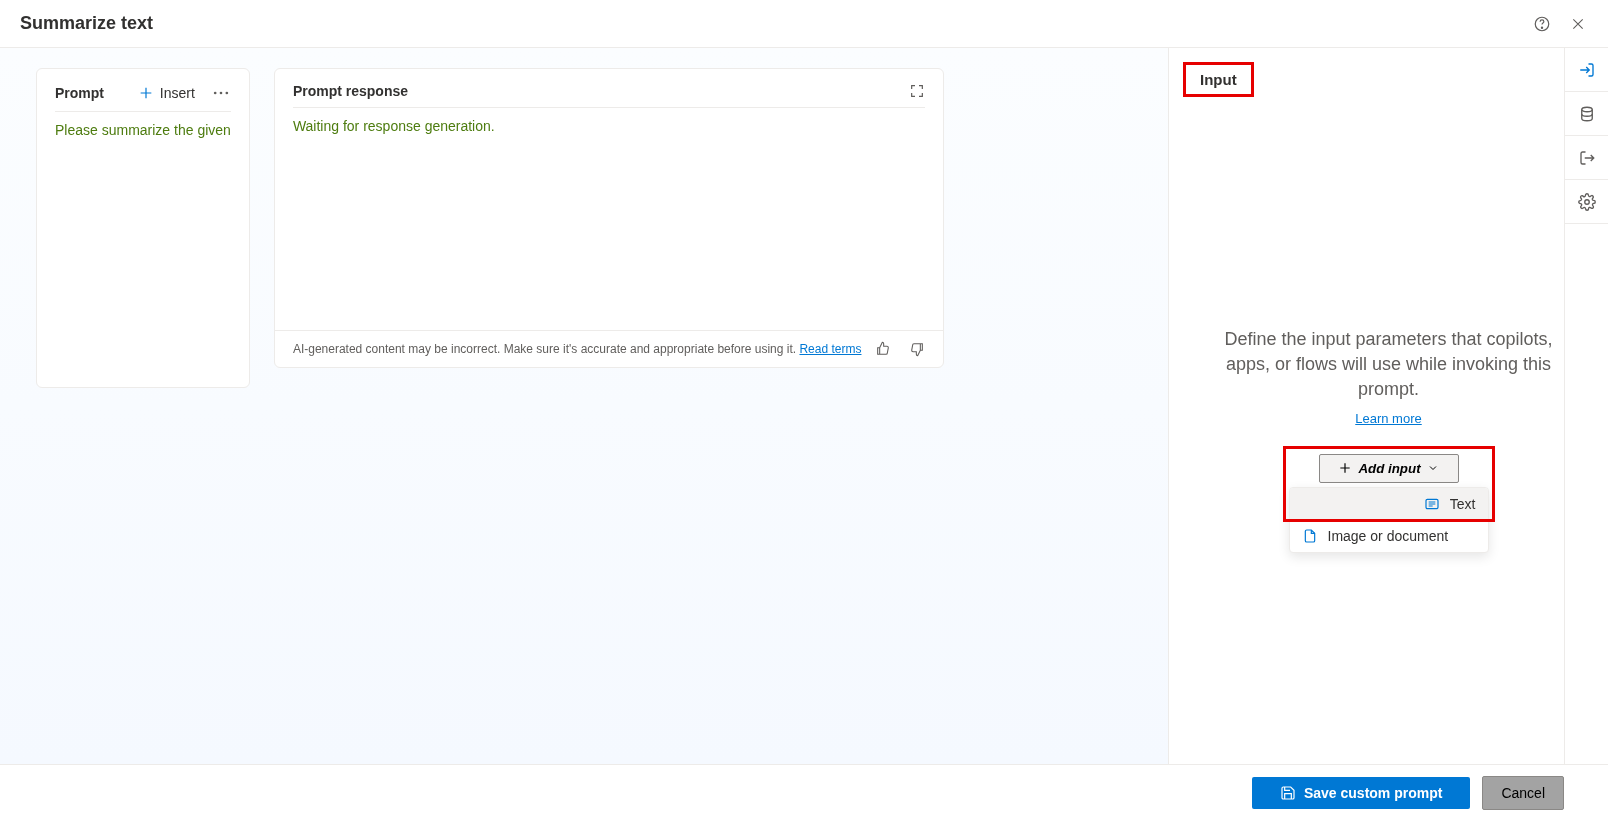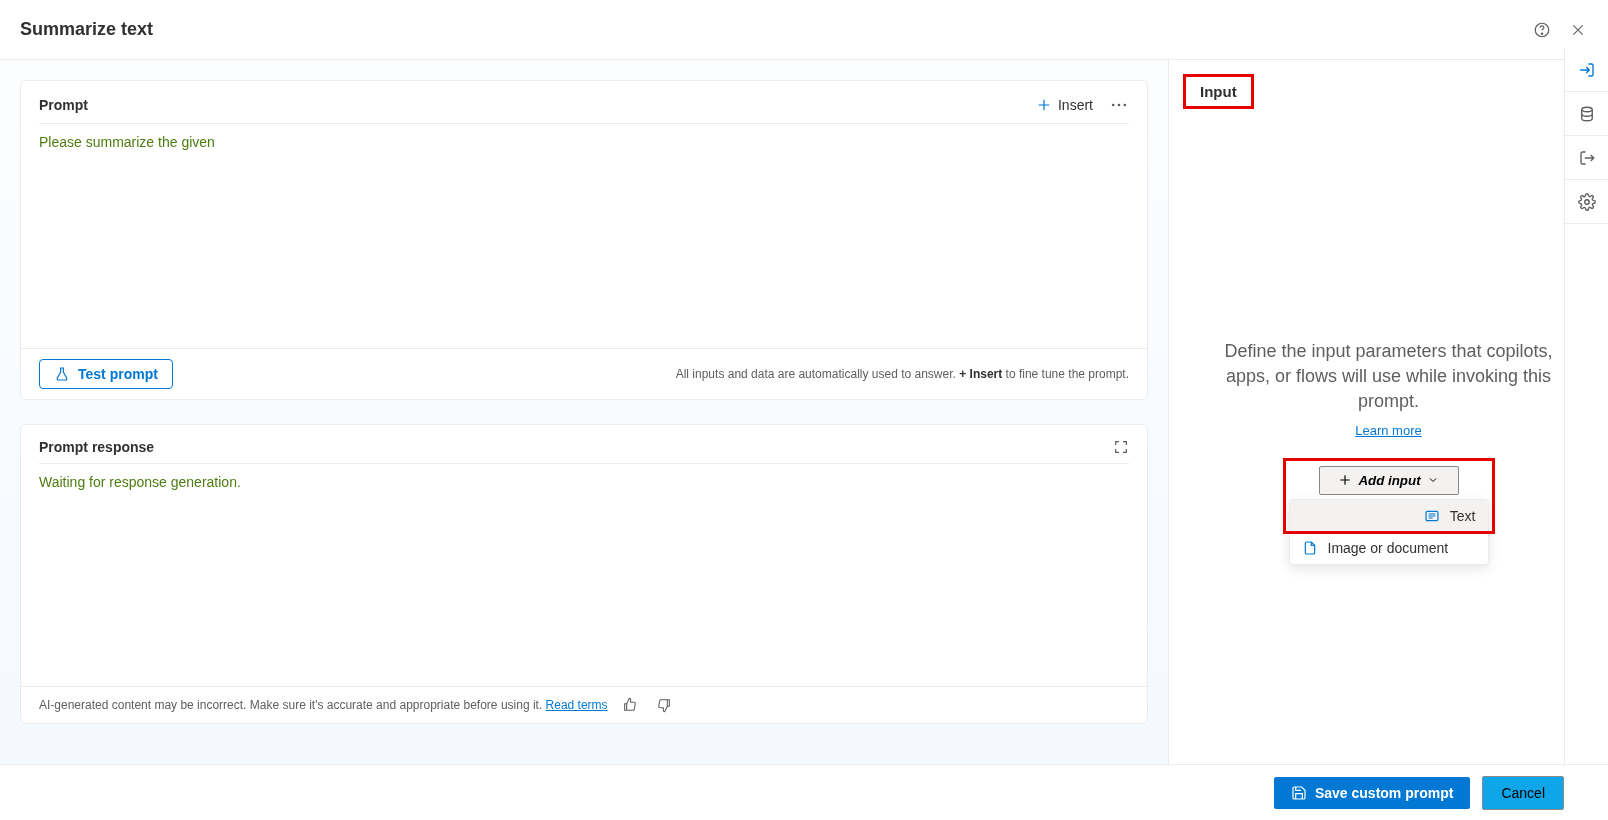--- a/index.html
+++ b/index.html
@@ -9,21 +9,21 @@
     color: #323130;
     background: #fff;
     width: 1608px;
     height: 820px;
     overflow: hidden;
     position: relative;
   }
 
   
   .header {
-    height: 60px;
+    height: 48px;
     display: flex;
     align-items: center;
     justify-content: space-between;
     padding: 0 20px;
     border-bottom: 1px solid #edebe9;
   }
   .header-title {
     font-size: 18px;
     font-weight: 600;
     color: #323130;
@@ -47,22 +47,23 @@
   .main {
     display: flex;
     height: calc(100% - 48px - 56px);
     background: linear-gradient(180deg,#fbfdff 0%, #f5f9ff 100%);
   }
 
   .left-col {
     flex: 1;
     padding: 20px;
     display: flex;
-    flex-direction: column;
+    flex-direction: row;
     gap: 24px;
+    margin-left: 16px;
   }
 
   .card {
     background: #fff;
     border: 1px solid #edebe9;
     border-radius: 6px;
     display: flex;
     flex-direction: column;
   }
   .prompt-card { height: 320px; }
@@ -280,31 +281,31 @@
     display:flex;
     align-items:center;
     justify-content:flex-end;
     gap:12px;
     padding: 0 44px 0 20px;
   }
   .save-btn {
     background:#0078d4;
     color:#fff;
     border:none;
-    padding: 8px 17px;
+    padding: 8px 28px;
     border-radius:2px;
     font-weight:600;
     font-size:14px;
     display:flex;
     align-items:center;
     gap:8px;
     cursor:pointer;
   }
   .cancel-btn {
-    background:#0ea5e9;
+    background:#a3a3a3;
     border:1px solid #8a8886;
     padding:8px 18px;
     border-radius:2px;
     font-size:14px;
     cursor:pointer;
   }
 
   svg { display:block; }
 </style>
 </head>
@@ -345,35 +346,20 @@
           <div class="more-btn">
             <svg width="20" height="20" viewBox="0 0 24 24" fill="currentColor">
                 <circle cx="5" cy="12" r="1.6"></circle>
                 <circle cx="12" cy="12" r="1.6"></circle>
                 <circle cx="19" cy="12" r="1.6"></circle>
               </svg>
           </div>
         </div>
       </div>
       <div class="card-body">Please summarize the given</div>
-      <div class="card-footer">
-        <button class="test-prompt-btn">
-          <svg width="16" height="16" viewBox="0 0 24 24" fill="none" stroke="currentColor" stroke-width="1.8">
-              <path d="M9 3h6M10 3v6l-5 9a2 2 0 0 0 1.8 3h10.4a2 2 0 0 0 1.8-3l-5-9V3"></path>
-            </svg>
-          <span>Test prompt</span>
-        </button>
-        <div class="footer-hint">
-          <span>All inputs and data are automatically used to answer. </span>
-          <span class="plus">+</span>
-          <span> </span>
-          <span class="ins">Insert</span>
-          <span> to fine tune the prompt.</span>
-        </div>
-      </div>
     </div>
 
     <div class="card response-card">
       <div class="card-header card-header-underlined">
         <div class="card-title">Prompt response</div>
         <div class="expand-icon">
           <svg width="16" height="16" viewBox="0 0 24 24" fill="none" stroke="currentColor" stroke-width="1.8">
               <path d="M4 9V4h5M20 9V4h-5M4 15v5h5M20 15v5h-5"></path>
             </svg>
         </div>

